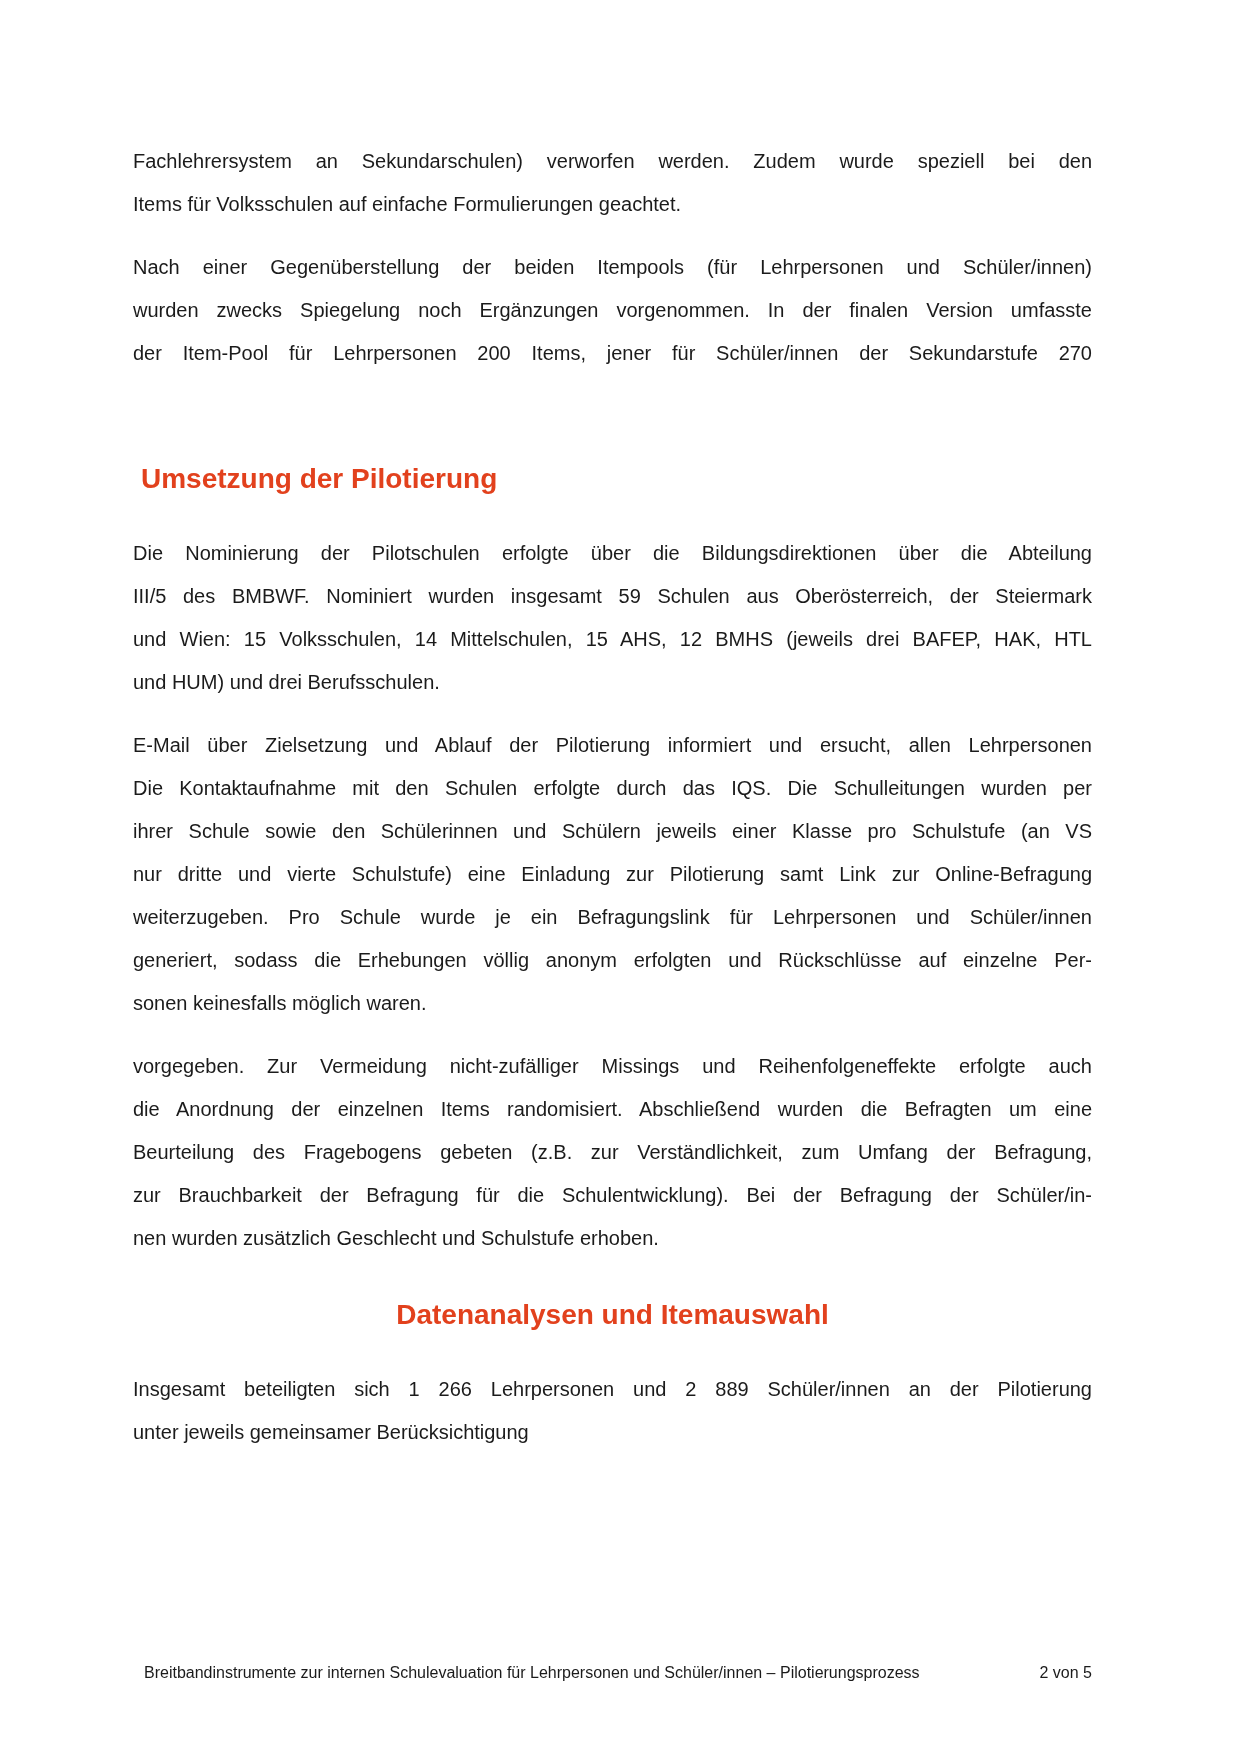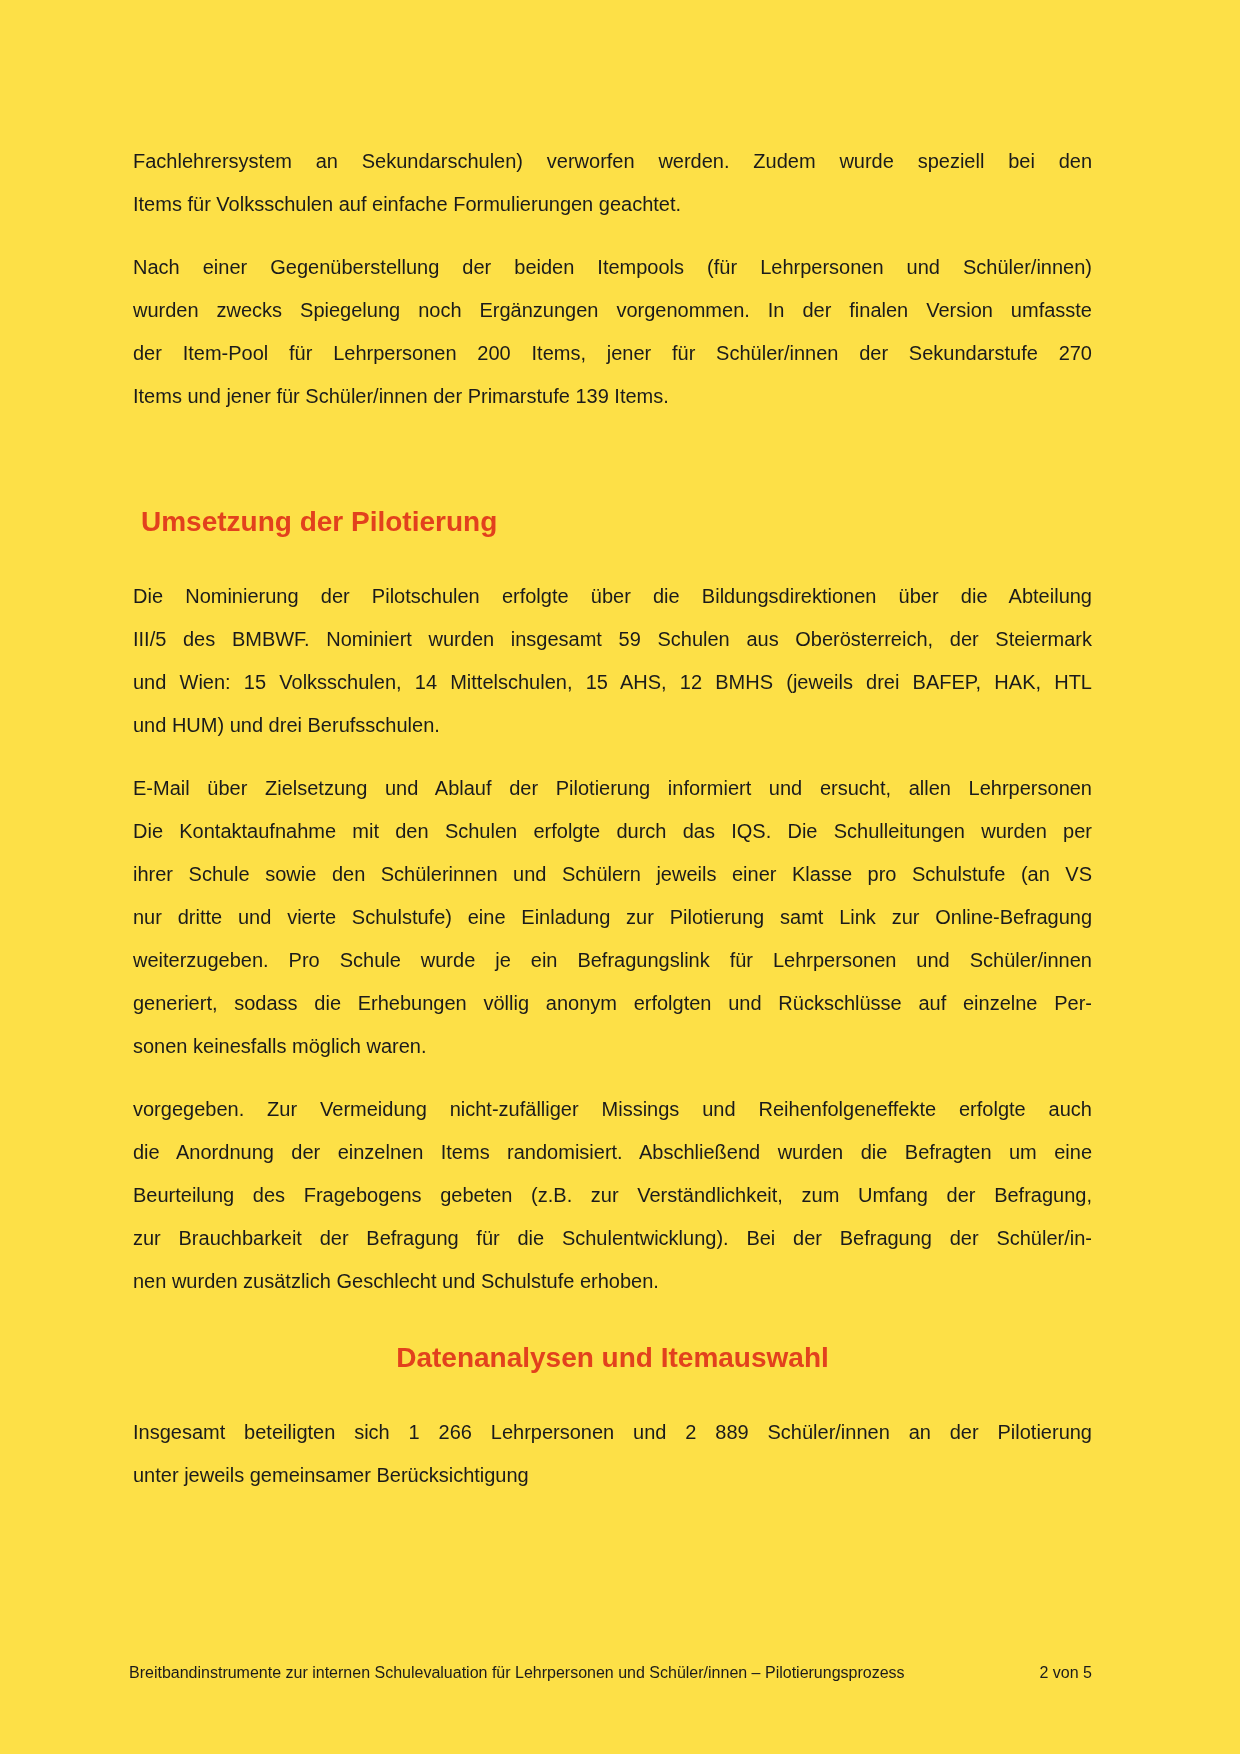--- a/index.html
+++ b/index.html
@@ -2,21 +2,21 @@
 <html lang="de" style="--heading-color: #e2411d; --body-color: #1b1b1b;"><head>
 <meta charset="utf-8">
 <style>
   * { margin: 0; padding: 0; box-sizing: border-box; }
   html, body { background: #e9e9e9; }
   .page {
     position: relative;
     width: 1240px;
     height: 1754px;
     margin: 0 auto;
-    background: #fde047;
+    background: #ffffff;
     font-family: "Liberation Sans", "DejaVu Sans", sans-serif;
     color: var(--body-color, #1b1b1b);
     overflow: hidden;
   }
   .content {
     padding: 140px 148px 0 133px;
   }
   .para {
     margin: 0 0 20px 0;
     font-size: 20px;
@@ -35,21 +35,21 @@
   .heading {
     font-size: 28px;
     font-weight: bold;
     line-height: 38px;
     color: var(--heading-color, #e2411d);
   }
   .heading.h-1 { margin: 85px 0 34px 8px; }
   .heading.h-2 { margin: 36px 0 34px 0; text-align: center; }
   .footer {
     position: absolute;
-    left: 129px;
+    left: 144px;
     right: 148px;
     top: 1662px;
     display: flex;
     justify-content: space-between;
     align-items: flex-start;
     font-size: 16px;
     line-height: 22px;
     color: var(--body-color, #1b1b1b);
   }
   .footer .page-num { margin-left: 30px; white-space: nowrap; }
@@ -62,21 +62,20 @@
 
     <p class="para">
       <span class="line">Fachlehrersystem an Sekundarschulen) verworfen werden. Zudem wurde speziell bei den</span>
       <span class="line last">Items für Volksschulen auf einfache Formulierungen geachtet.</span>
     </p>
 
     <p class="para">
       <span class="line">Nach einer Gegenüberstellung der beiden Itempools (für Lehrpersonen und Schüler/innen)</span>
       <span class="line">wurden zwecks Spiegelung noch Ergänzungen vorgenommen. In der finalen Version umfasste</span>
       <span class="line">der Item-Pool für Lehrpersonen 200 Items, jener für Schüler/innen der Sekundarstufe 270</span>
-      <span class="line last">Items und jener für Schüler/innen der Primarstufe 139 Items.</span>
     </p>
 
     <h2 class="heading h-1">Umsetzung der Pilotierung</h2>
 
     <p class="para">
       <span class="line">Die Nominierung der Pilotschulen erfolgte über die Bildungsdirektionen über die Abteilung</span>
       <span class="line">III/5 des BMBWF. Nominiert wurden insgesamt 59 Schulen aus Oberösterreich, der Steiermark</span>
       <span class="line">und Wien: 15 Volksschulen, 14 Mittelschulen, 15 AHS, 12 BMHS (jeweils drei BAFEP, HAK, HTL</span>
       <span class="line last">und HUM) und drei Berufsschulen.</span>
     </p>

